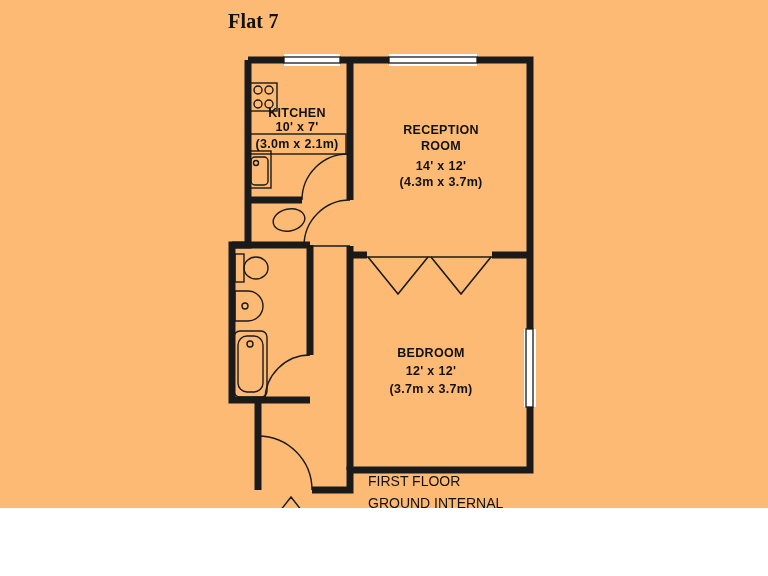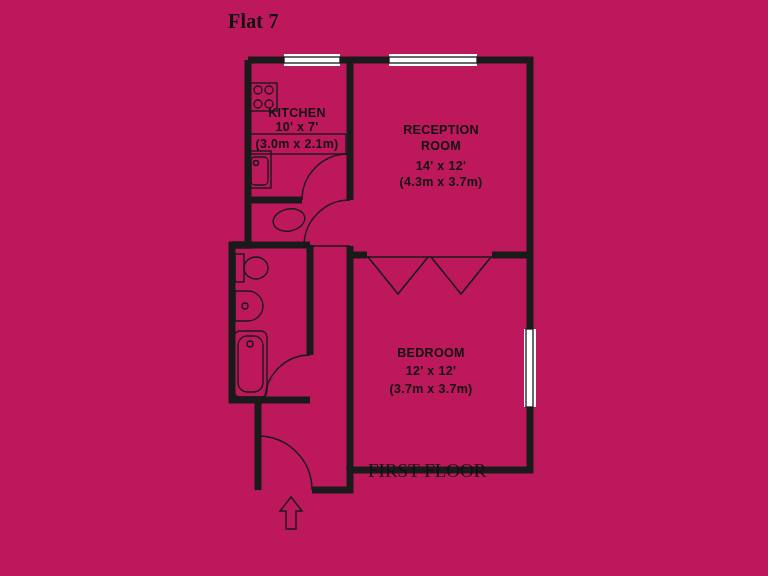--- a/index.html
+++ b/index.html
@@ -1,21 +1,21 @@
 <!DOCTYPE html>
 <html><head>
 <meta charset="utf-8">
 <style>
   * { margin:0; padding:0; box-sizing:border-box; }
   html,body { width:768px; height:576px; background:#ffffff; font-family:"Liberation Sans", sans-serif; }
-  .page { position:relative; width:768px; height:576px; background:#be185d; overflow:hidden; }
+  .page { position:relative; width:768px; height:508px; background:#fdba74; overflow:hidden; }
   .title { position:absolute; left:228px; top:10px; font-family:"Liberation Serif", serif;
            font-weight:bold; font-size:20px; color:#111; letter-spacing:.2px; }
-  .footer { position:absolute; left:368px; top:460px; font-family:Liberation Serif, serif;
-            font-size:19px; line-height:22px; color:#111; white-space:nowrap; }
+  .footer { position:absolute; left:368px; top:470px; font-family:Liberation Sans, sans-serif;
+            font-size:14px; line-height:22px; color:#111; white-space:nowrap; }
   svg.plan { position:absolute; left:0; top:0; }
   .walls path { fill:none; stroke:#1a1a1a; stroke-width:7; }
   .thin  { fill:none; stroke:#1a1a1a; stroke-width:1.4; }
   .thin2 { fill:none; stroke:#1a1a1a; stroke-width:1.6; }
   .winline { fill:#ffffff; stroke:#1a1a1a; stroke-width:1.3; }
   .winmask { fill:#ffffff; stroke:none; }
   .roomlabel { font-family:"Liberation Sans", sans-serif; font-weight:bold; font-size:12.5px;
                fill:#111; letter-spacing:.3px; text-anchor:middle; }
 </style>
 </head>
@@ -131,15 +131,16 @@
       <text class="roomlabel" x="441" y="186">(4.3m x 3.7m)</text>
 
       <text class="roomlabel" x="431" y="357">BEDROOM</text>
       <text class="roomlabel" x="431" y="375">12' x 12'</text>
       <text class="roomlabel" x="431" y="393">(3.7m x 3.7m)</text>
     </g>
   </svg>
 
   <div class="footer">
     <div>FIRST FLOOR</div>
+    <div>GROUND INTERNAL</div>
   </div>
 
 </div>
 
 </body></html>

